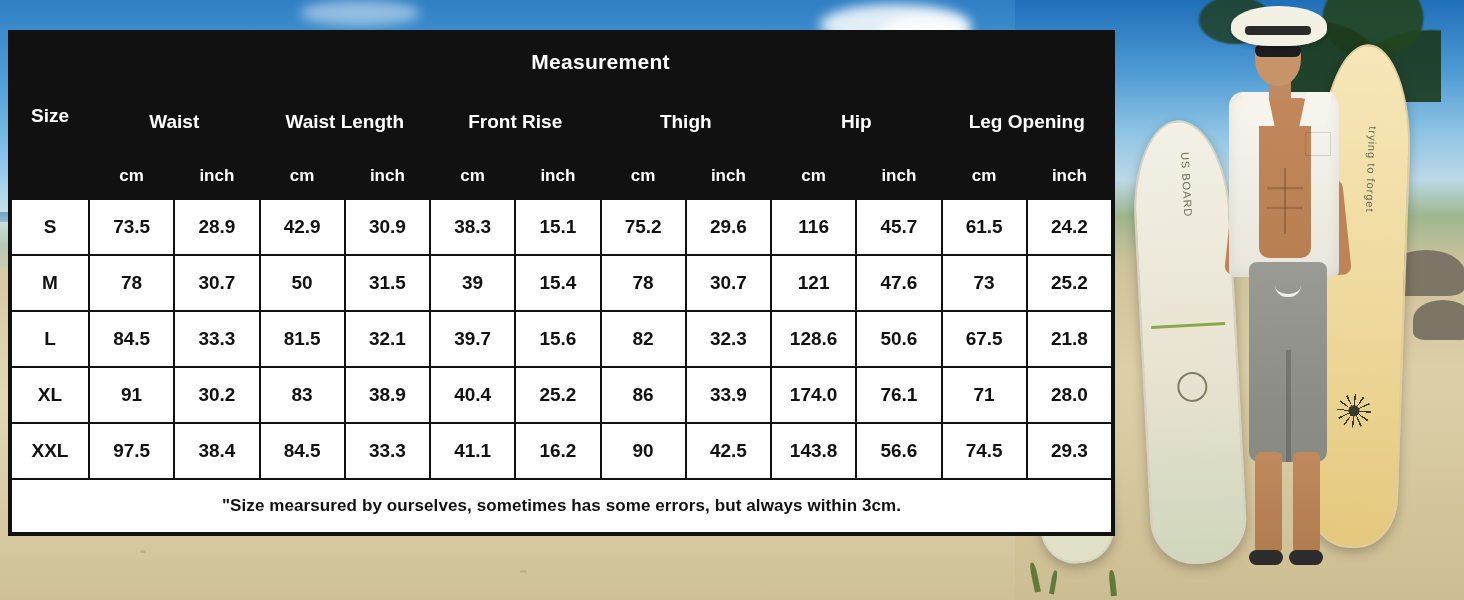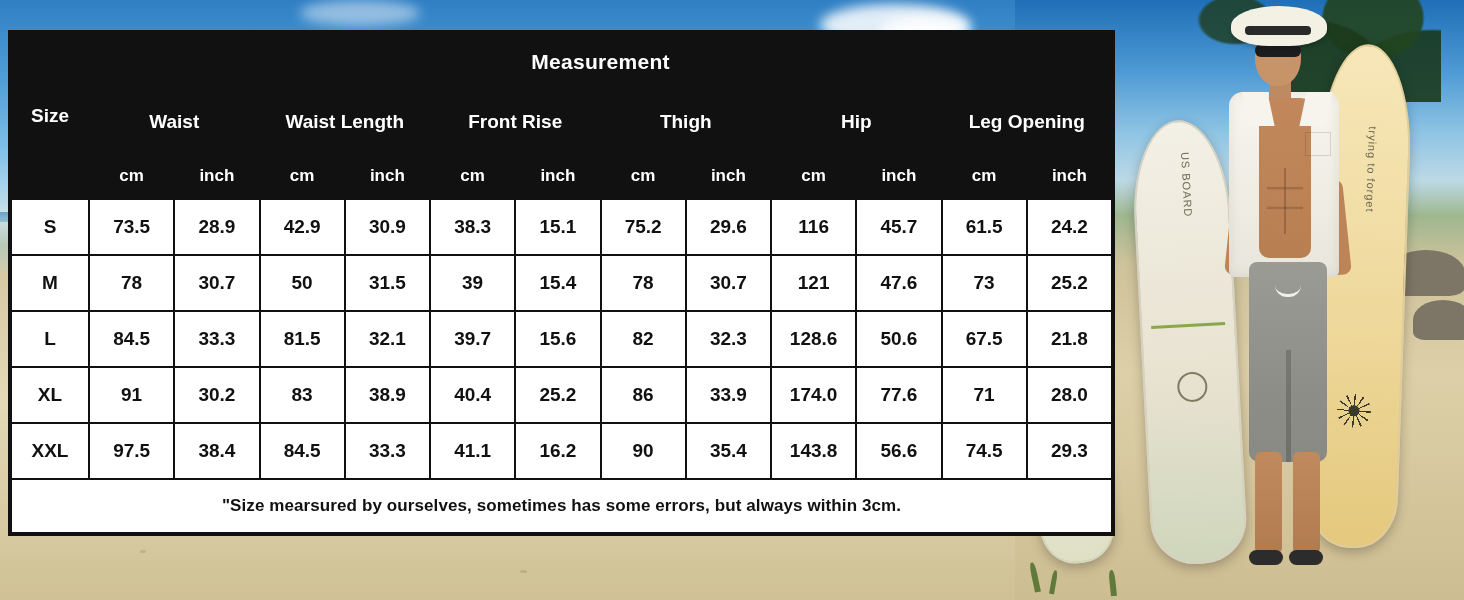--- a/index.html
+++ b/index.html
@@ -474,34 +474,34 @@
           <td class="size-cell">XL</td>
           <td class="val">91</td>
           <td class="val">30.2</td>
           <td class="val">83</td>
           <td class="val">38.9</td>
           <td class="val">40.4</td>
           <td class="val">25.2</td>
           <td class="val">86</td>
           <td class="val">33.9</td>
           <td class="val">174.0</td>
-          <td class="val">77.6</td>
+          <td class="val">76.1</td>
           <td class="val">71</td>
           <td class="val">28.0</td>
         </tr>
         <tr>
           <td class="size-cell">XXL</td>
           <td class="val">97.5</td>
           <td class="val">38.4</td>
           <td class="val">84.5</td>
           <td class="val">33.3</td>
           <td class="val">41.1</td>
           <td class="val">16.2</td>
           <td class="val">90</td>
-          <td class="val">35.4</td>
+          <td class="val">42.5</td>
           <td class="val">143.8</td>
           <td class="val">56.6</td>
           <td class="val">74.5</td>
           <td class="val">29.3</td>
         </tr>
         <tr class="note-row">
           <td colspan="13">"Size mearsured by ourselves, sometimes has some errors, but always within 3cm.</td>
         </tr>
       </tbody>
     </table>

